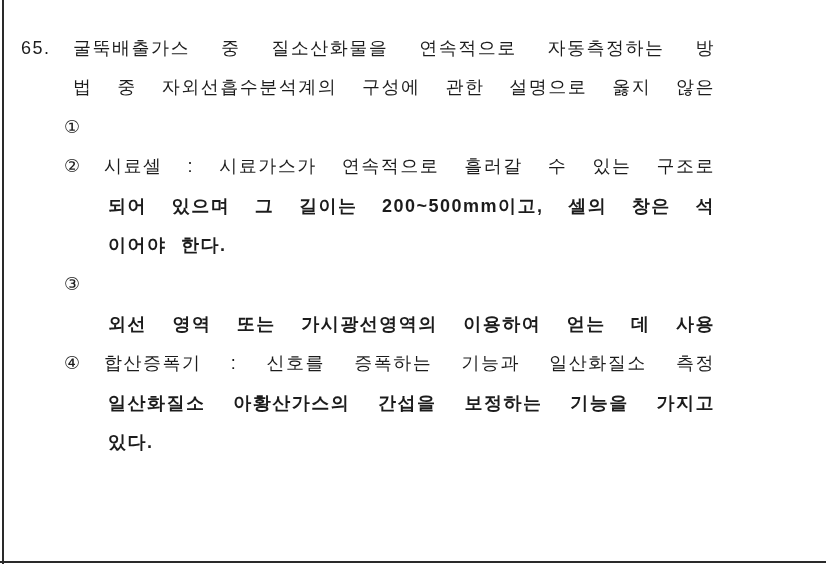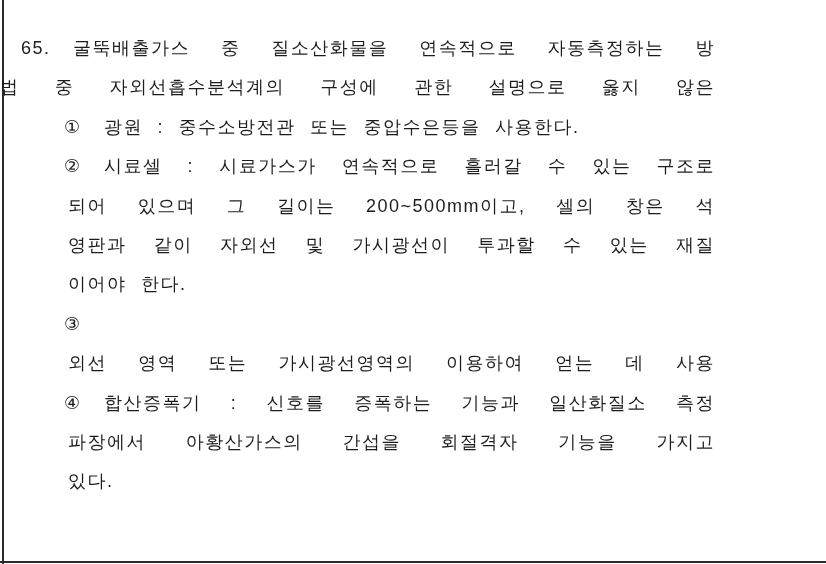--- a/index.html
+++ b/index.html
@@ -60,22 +60,22 @@
   }
   .marker {
     flex: 0 0 40px;
     padding-left: 64px;
     box-sizing: content-box;
   }
   .flexline .ltext {
     flex: 1 1 auto;
     display: block;
   }
-  .q-cont  { }
-  .opt-cont{ padding-left: 68px; }
+  .q-cont  { padding-left: 73px; }
+  .opt-cont{ padding-left: 108px; font-weight: bold; }
   .just {
     white-space: normal;
     text-align: justify;
     text-align-last: justify;
   }
 </style>
 </head>
 <body>
 
 <div class="page">
@@ -84,39 +84,37 @@
   <div class="content">
 
     <div class="line flexline">
       <span class="qnum">65.</span>
       <span class="ltext just">굴뚝배출가스 중 질소산화물을 연속적으로 자동측정하는 방</span>
     </div>
     <div class="line q-cont just">법 중 자외선흡수분석계의 구성에 관한 설명으로 옳지 않은</div>
 
     <div class="line flexline">
       <span class="marker">①</span>
-      <span class="ltext">광원 : 중수소방전관 또는 중압수은등을 사용한다.</span>
     </div>
 
     <div class="line flexline">
       <span class="marker">②</span>
       <span class="ltext just">시료셀 : 시료가스가 연속적으로 흘러갈 수 있는 구조로</span>
     </div>
     <div class="line opt-cont just">되어 있으며 그 길이는 200~500mm이고, 셀의 창은 석</div>
-    <div class="line opt-cont just">영판과 같이 자외선 및 가시광선이 투과할 수 있는 재질</div>
     <div class="line opt-cont">이어야 한다.</div>
 
     <div class="line flexline">
       <span class="marker">③</span>
     </div>
     <div class="line opt-cont just">외선 영역 또는 가시광선영역의 이용하여 얻는 데 사용</div>
 
     <div class="line flexline">
       <span class="marker">④</span>
       <span class="ltext just">합산증폭기 : 신호를 증폭하는 기능과 일산화질소 측정</span>
     </div>
-    <div class="line opt-cont just">파장에서 아황산가스의 간섭을 회절격자 기능을 가지고</div>
+    <div class="line opt-cont just">일산화질소 아황산가스의 간섭을 보정하는 기능을 가지고</div>
     <div class="line opt-cont">있다.</div>
 
   </div>
 
   <div class="h-rule"></div>
 </div>
 
 </body></html>

